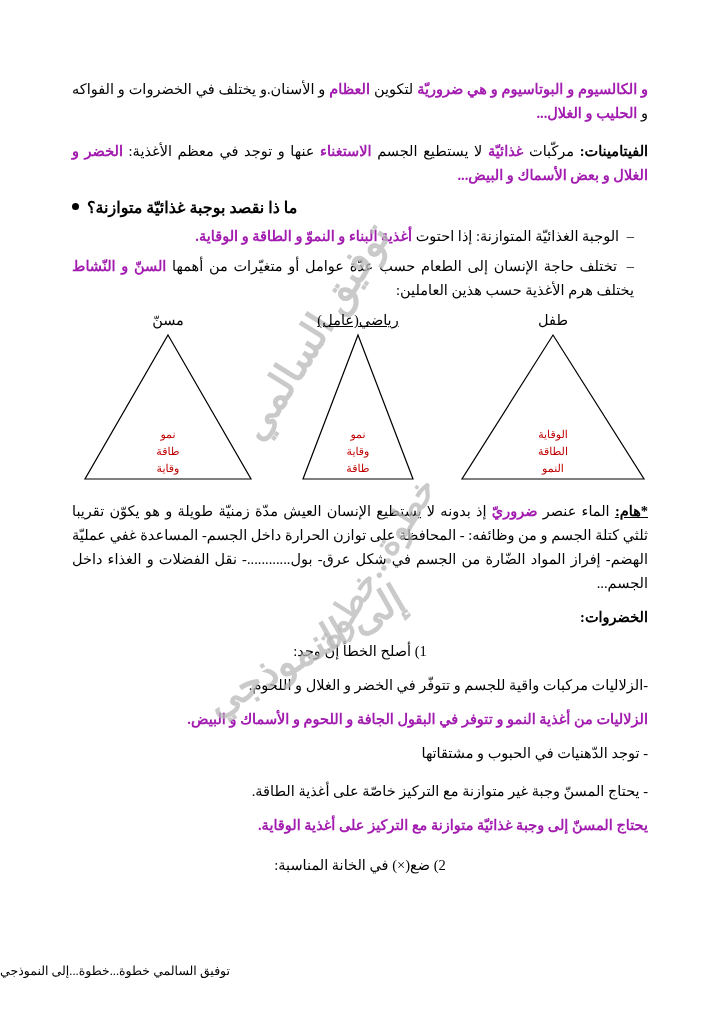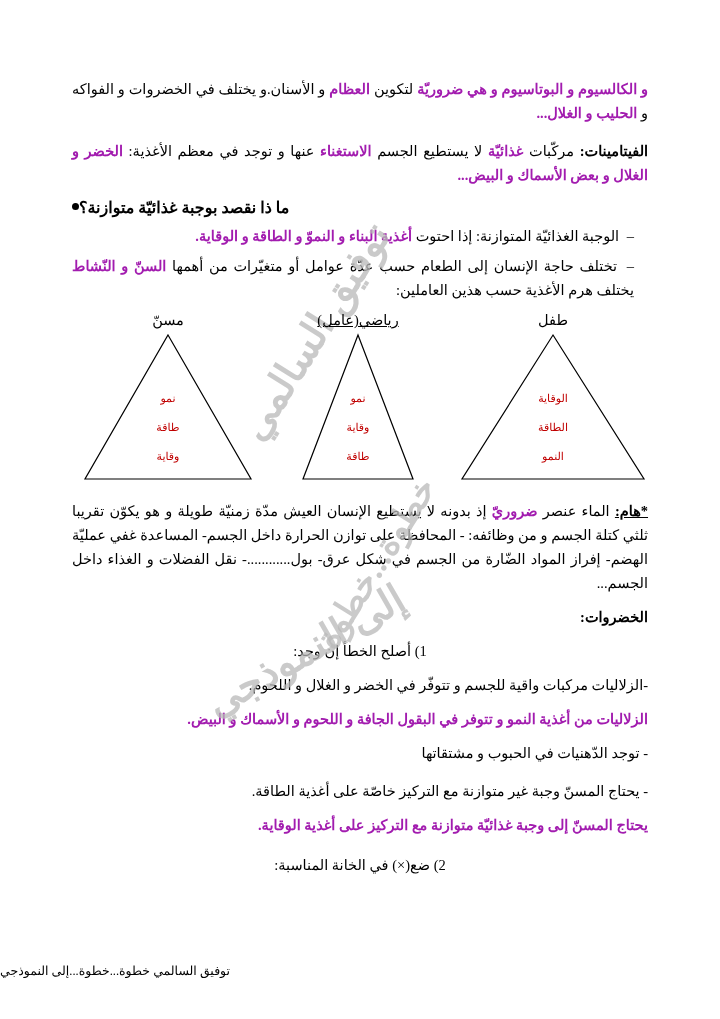--- a/index.html
+++ b/index.html
@@ -19,21 +19,21 @@
   }
   .red{color:#a21caf;}
   .b{font-weight:bold;}
   p{margin:0 0 10px 0;line-height:1.65;font-size:14.5px;text-align:justify;}
   .indent{padding-right:14px;}
   .center{text-align:center;}
 
   
   .bullet-line{
     display:flex;flex-direction:row-reverse;justify-content:flex-start;
-    align-items:baseline;gap:0;margin:6px 60px 8px 0;
+    align-items:baseline;gap:8px;margin:6px 60px 8px 0;
   }
   .bullet-dot{
     width:7px;height:7px;border-radius:50%;background:#000;display:inline-block;
     transform:translateY(-3px);
   }
   .dash{margin-left:4px;}
 
   
   .pyramids{
     position:relative;
@@ -56,21 +56,21 @@
   }
   .tri svg{display:block;}
   .tri .labels{
     position:absolute;
     left:0;right:0;
     bottom:6px;
     font-size:11px;
     color:#c00000;
     line-height:1.55;
   }
-  .tri .labels div{margin:12px;}
+  .tri .labels div{margin:0;}
 
   
   .wm{
     position:absolute;
     color:#b9b9b9;
     opacity:.75;
     font-family:"Liberation Serif", serif;
     font-weight:bold;
     pointer-events:none;
     white-space:nowrap;

